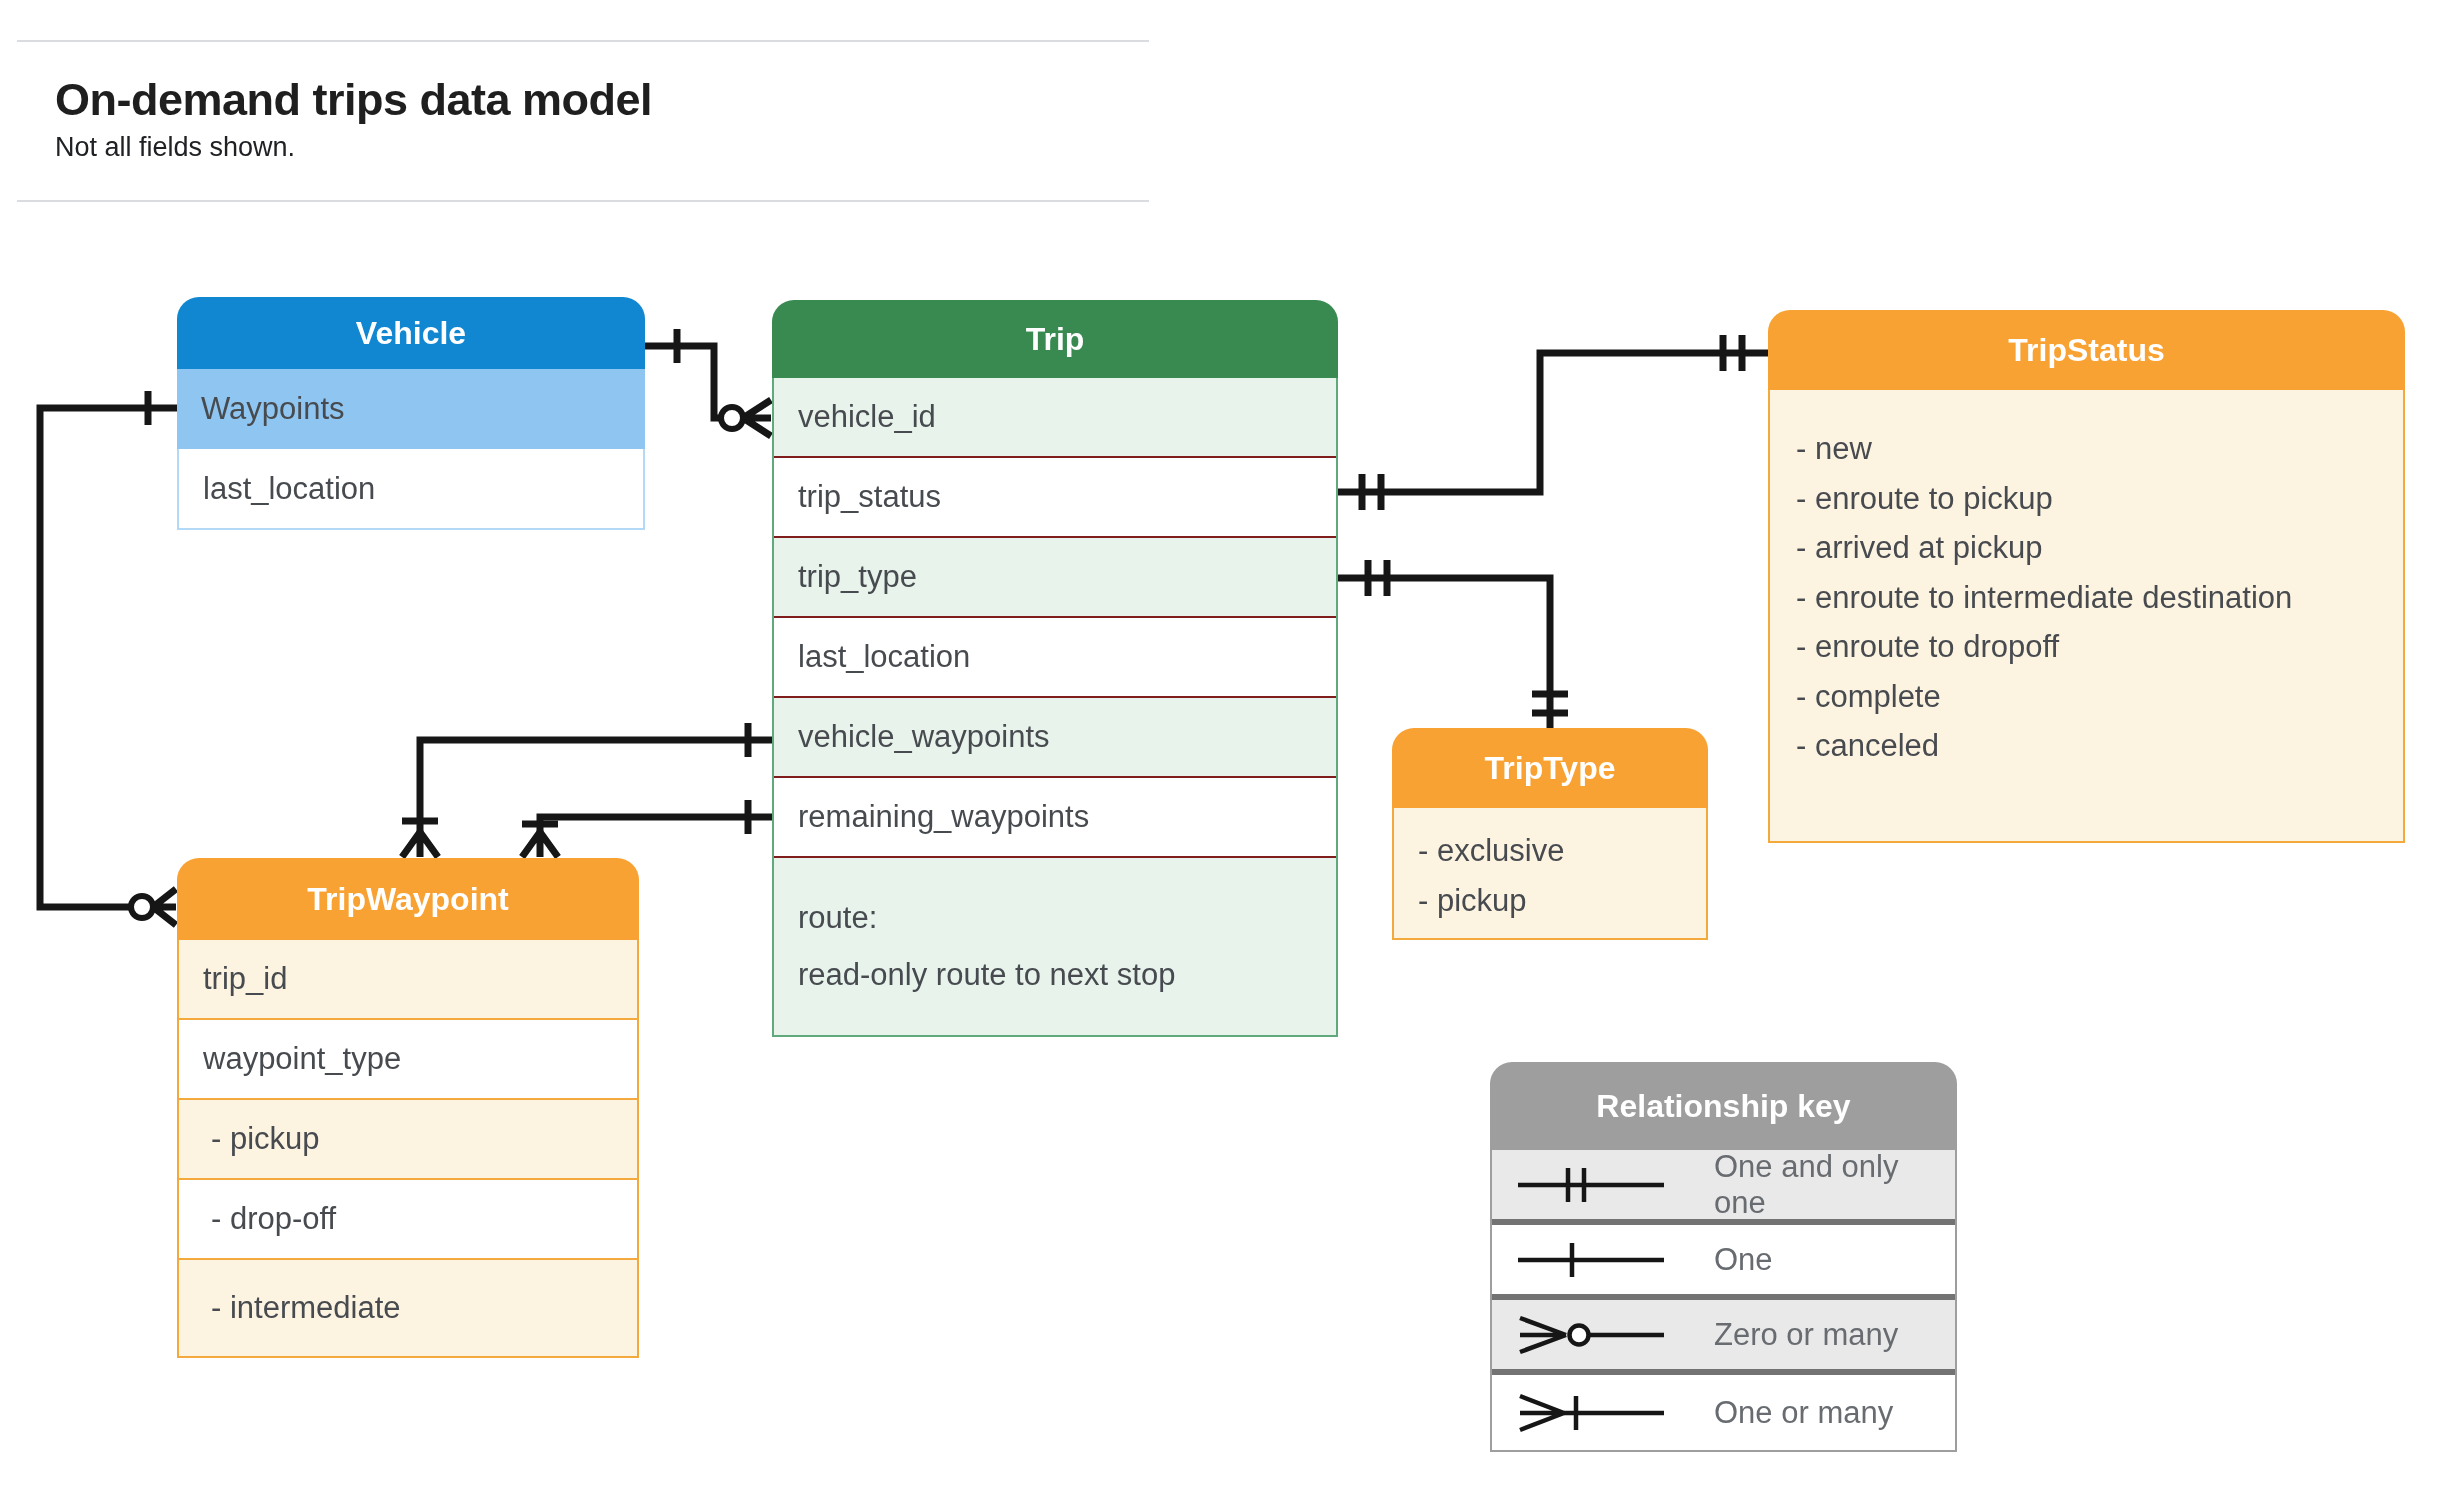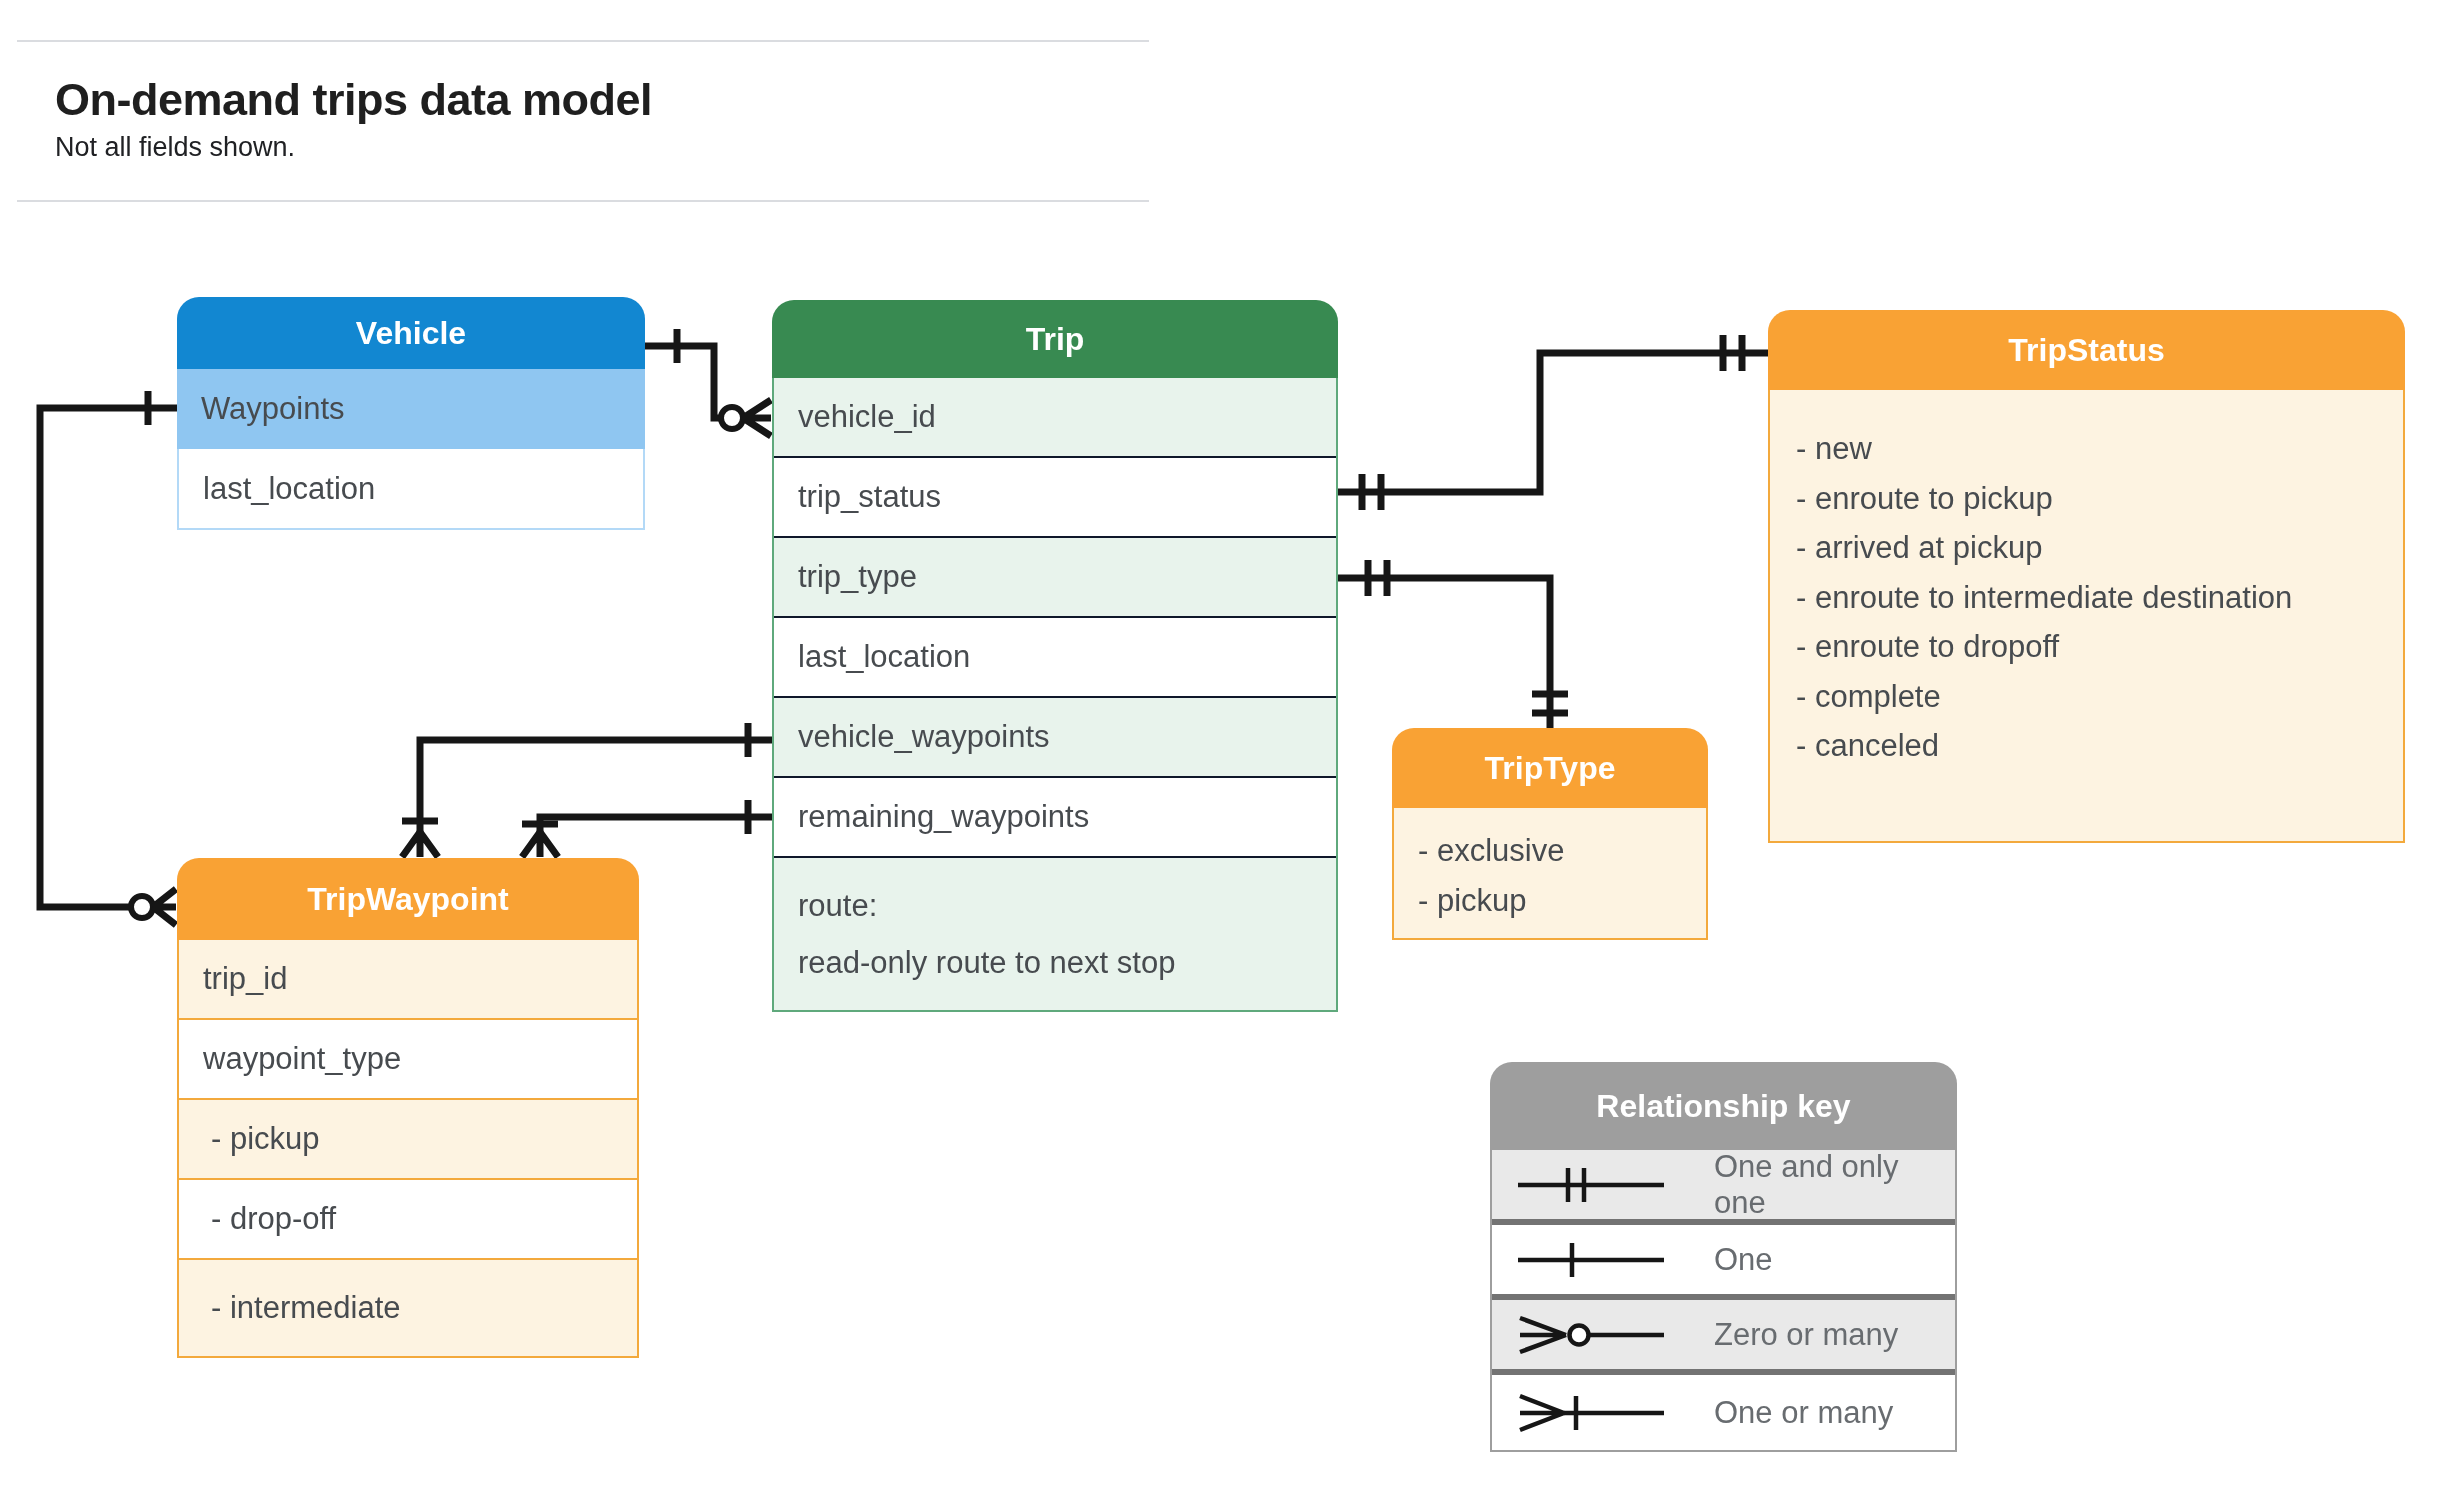--- a/index.html
+++ b/index.html
@@ -15,21 +15,21 @@
   .trow{display:flex;align-items:center;font-size:31px;color:#474b4f;box-sizing:border-box;padding-left:24px;}
 
   
   .vehicle .thead{background:#1287d1;}
   .row-tint-blue{background:#8fc6f1;}
   .row-white-blue{background:#ffffff;border:2px solid #b3d9f7;border-top:none;}
 
   
   .trip .thead{background:#388a51;}
   .trip .tbody{border:2px solid #5fa97c;border-top:none;}
-  .trip .trow{border-bottom:2px solid #0f172a;}
+  .trip .trow{border-bottom:2px solid #7f1d1d;}
   .trip .trow:last-child{border-bottom:none;}
   .row-tint-green{background:#e8f3ec;}
   .row-route{flex-direction:column;align-items:flex-start;justify-content:center;gap:21px;}
 
   
   .orange .thead{background:#f9a234;}
   .orange .tbody{border:2px solid #f3a93c;border-top:none;}
   .orange .trow{border-bottom:2px solid #f3a93c;}
   .orange .trow:last-child{border-bottom:none;}
   .row-tint-cream{background:#fdf3e1;}
@@ -131,21 +131,21 @@
     </div>
     <div class="trow" style="height:80px;">
       <span>last_location</span>
     </div>
     <div class="trow row-tint-green" style="height:80px;">
       <span>vehicle_waypoints</span>
     </div>
     <div class="trow" style="height:80px;">
       <span>remaining_waypoints</span>
     </div>
-    <div class="trow row-tint-green row-route" style="height:152px;">
+    <div class="trow row-tint-green row-route" style="height:177px;">
       <span>route:</span>
       <span>read-only route to next stop</span>
     </div>
   </div>
 </div>
 
 <div class="etable orange" style="left:1768px;top:310px;width:637px;">
   <div class="thead" style="height:80px;">
     <span>TripStatus</span>
   </div>

